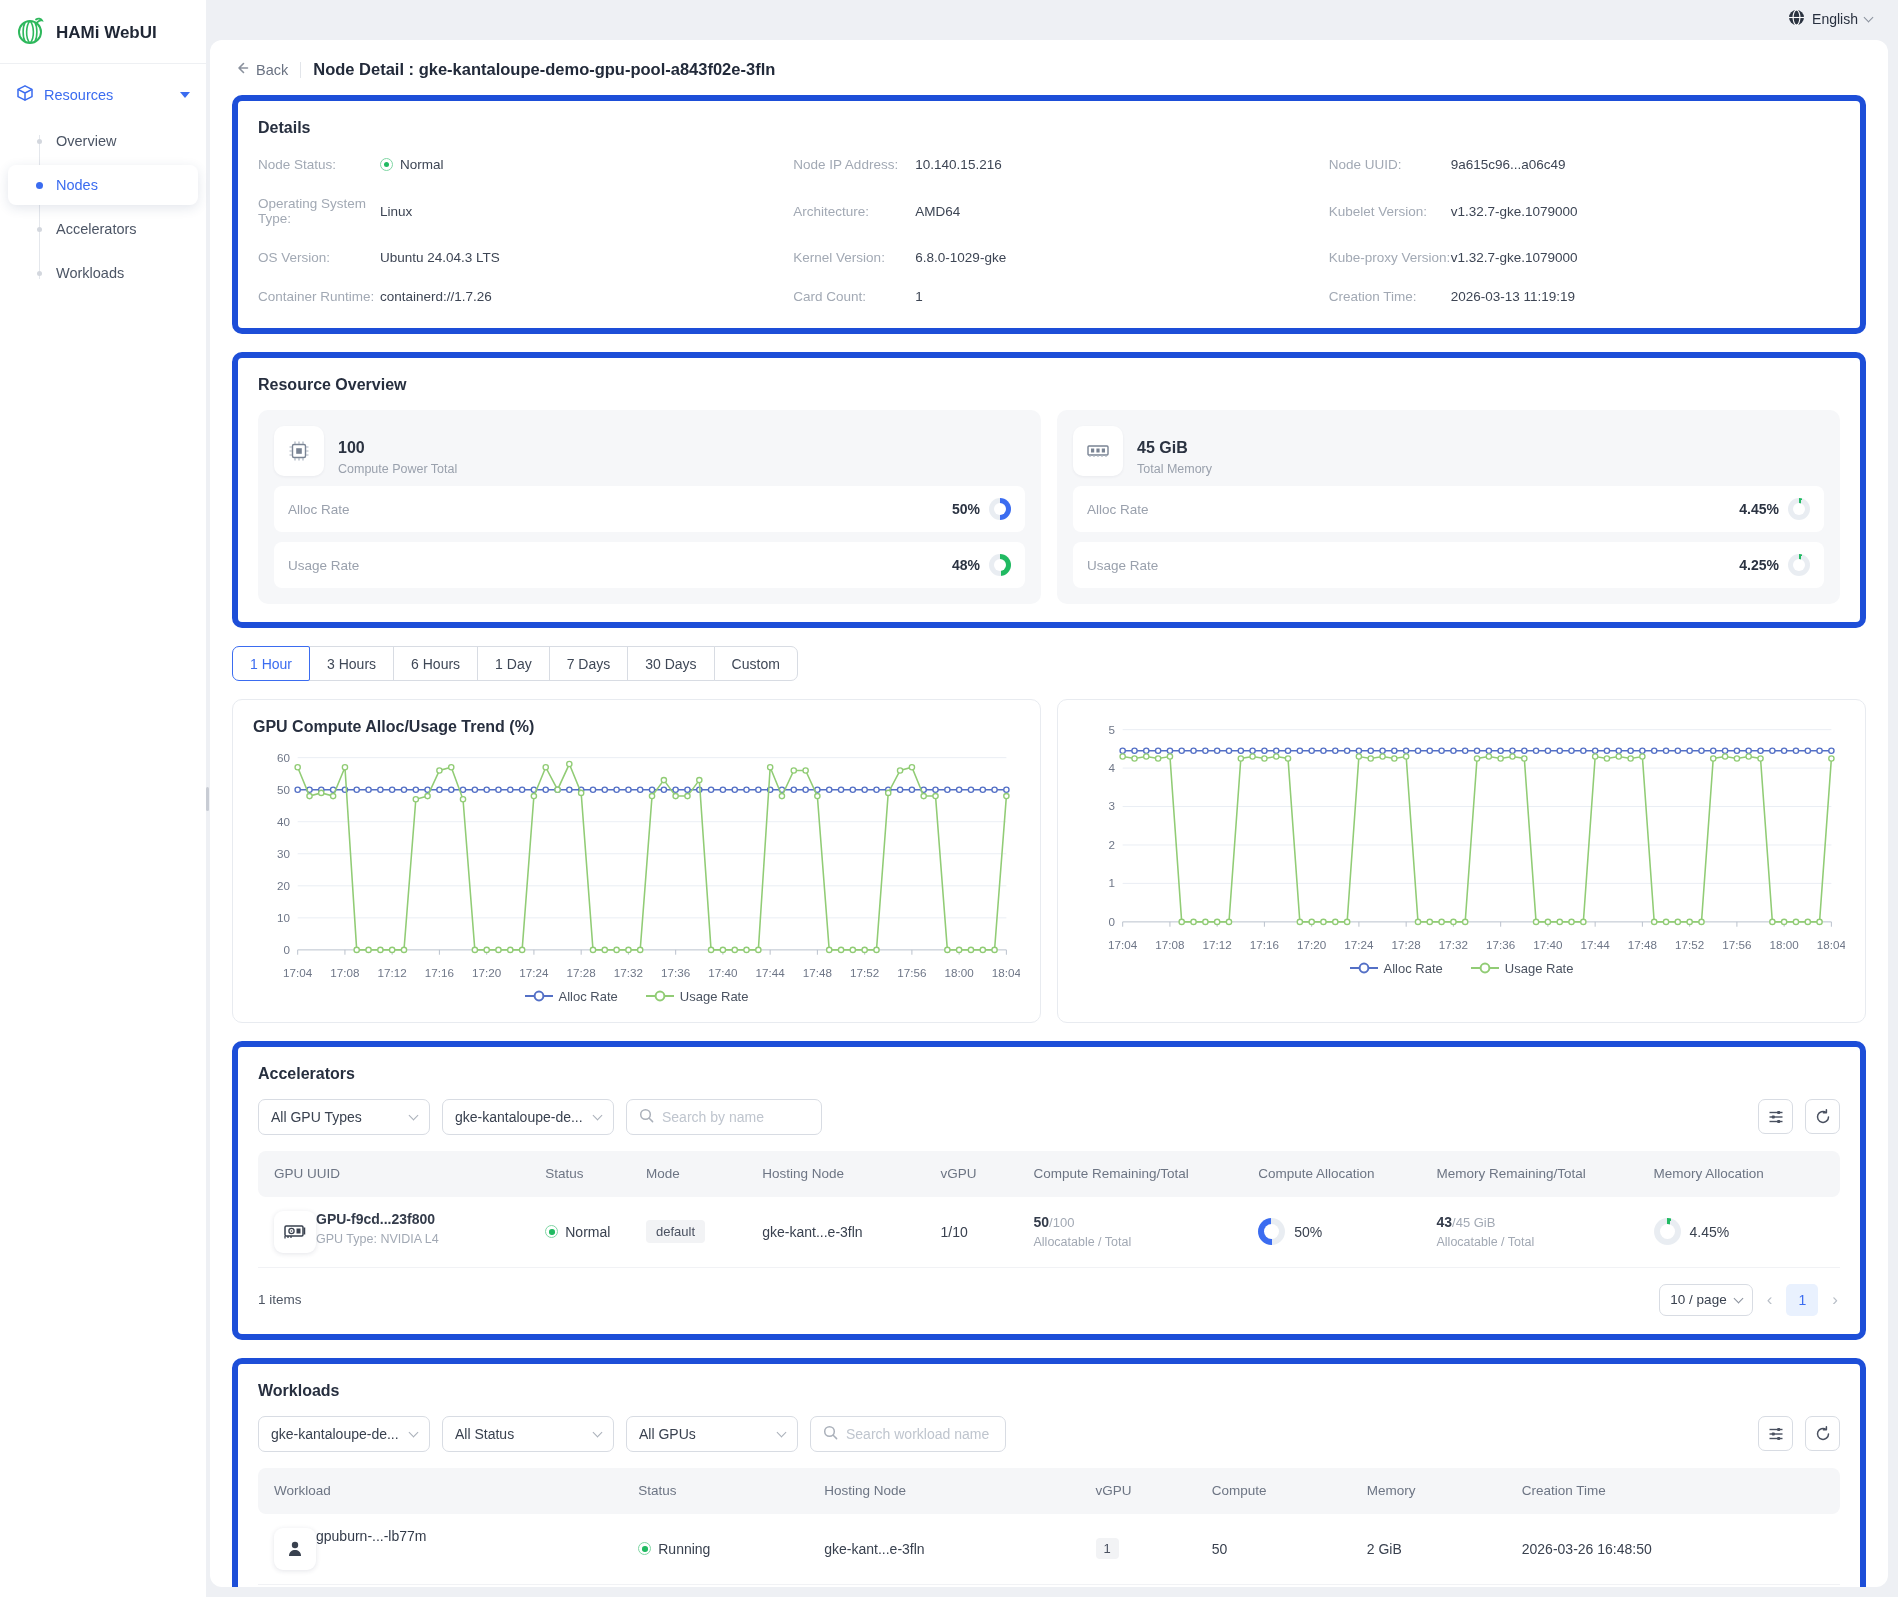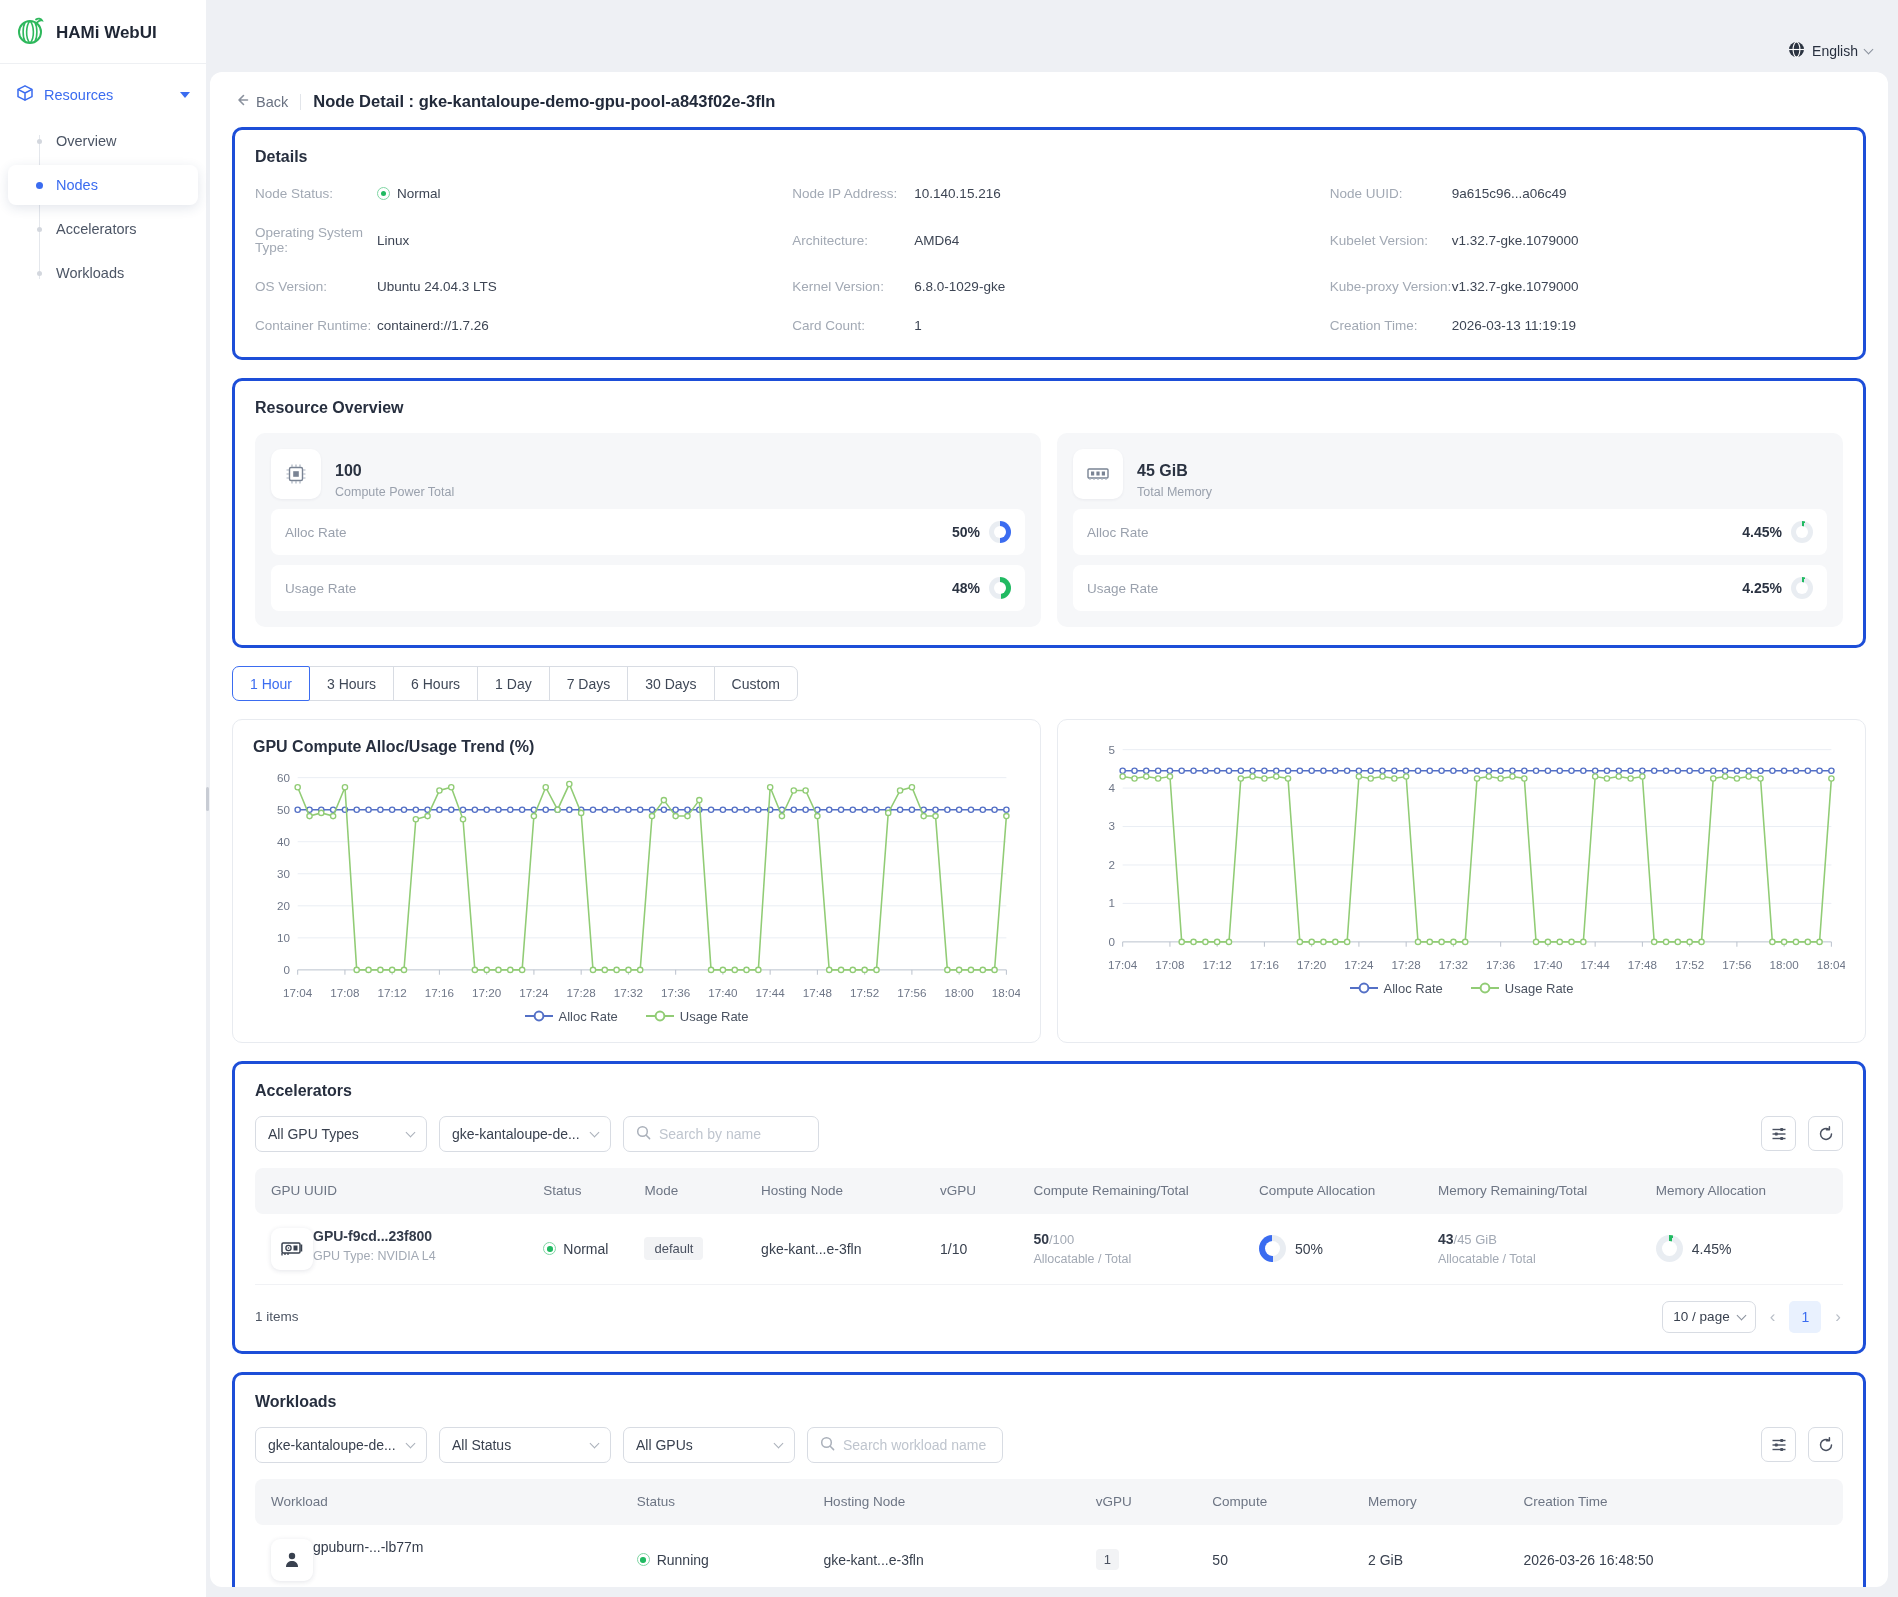--- a/index.html
+++ b/index.html
@@ -47,42 +47,42 @@
     background:#ffffff; color:#3b6cf0;
     box-shadow:0 3px 12px rgba(35,60,110,.13);
   }
   .submenu-item.active .dot { width:7px; height:7px; left:28px; background:#3b6cf0; }
   .collapse-handle {
     position:absolute; right:-3px; top:50%; margin-top:-12px;
     width:3px; height:24px; background:#c8ccd4; border-radius:2px;
   }
 
   
-  .content-col { flex:1; display:flex; flex-direction:column; min-width:0;margin-top:32px; }
+  .content-col { flex:1; display:flex; flex-direction:column; min-width:0; }
   .topbar { height:38px; display:flex; align-items:center; justify-content:flex-end; padding:0 26px; gap:7px; }
   .lang { display:flex; align-items:center; gap:7px; cursor:pointer; }
   .lang-label { font-size:14px; color:#28303f; }
   .chev {
     width:7px; height:7px; border-right:1.6px solid #8a919d; border-bottom:1.6px solid #8a919d;
     transform:rotate(45deg); margin-top:-3px;
   }
   .main-card {
     background:#fff; border-radius:12px; margin:2px 10px 10px 4px;
     flex:1; padding:12px 22px 20px 22px; overflow:hidden;
   }
 
   
   .detail-header { display:flex; align-items:center; gap:12px; padding:8px 2px 16px 2px; }
   .back-btn { display:flex; align-items:center; gap:6px; color:#6a7282; cursor:pointer; font-size:14.5px; }
   .hdr-divider { width:1px; height:16px; background:#e2e5ea; }
   .page-title { font-size:16.5px; font-weight:700; color:#222a3a; }
 
   
   .section-card {
-    border:3px solid #1d4ed8; border-radius:10px; padding:18px 20px; margin-bottom:18px;
+    border:6px solid #1d4ed8; border-radius:10px; padding:18px 20px; margin-bottom:18px;
     background:#fff;
   }
   .section-title { font-size:16px; font-weight:700; color:#272f3f; margin-bottom:16px; }
 
   
   .details-grid { display:grid; grid-template-columns:1fr 1fr 1fr; row-gap:24px; column-gap:10px; padding:4px 0 6px 0;gap:24px; }
   .field { display:flex; align-items:center; font-size:13.5px; }
   .field .f-label { width:122px; flex:0 0 122px; color:#a2a9b4; }
   .field .f-value { color:#3d4554; }
   .status-val { display:flex; align-items:center; gap:7px; }

